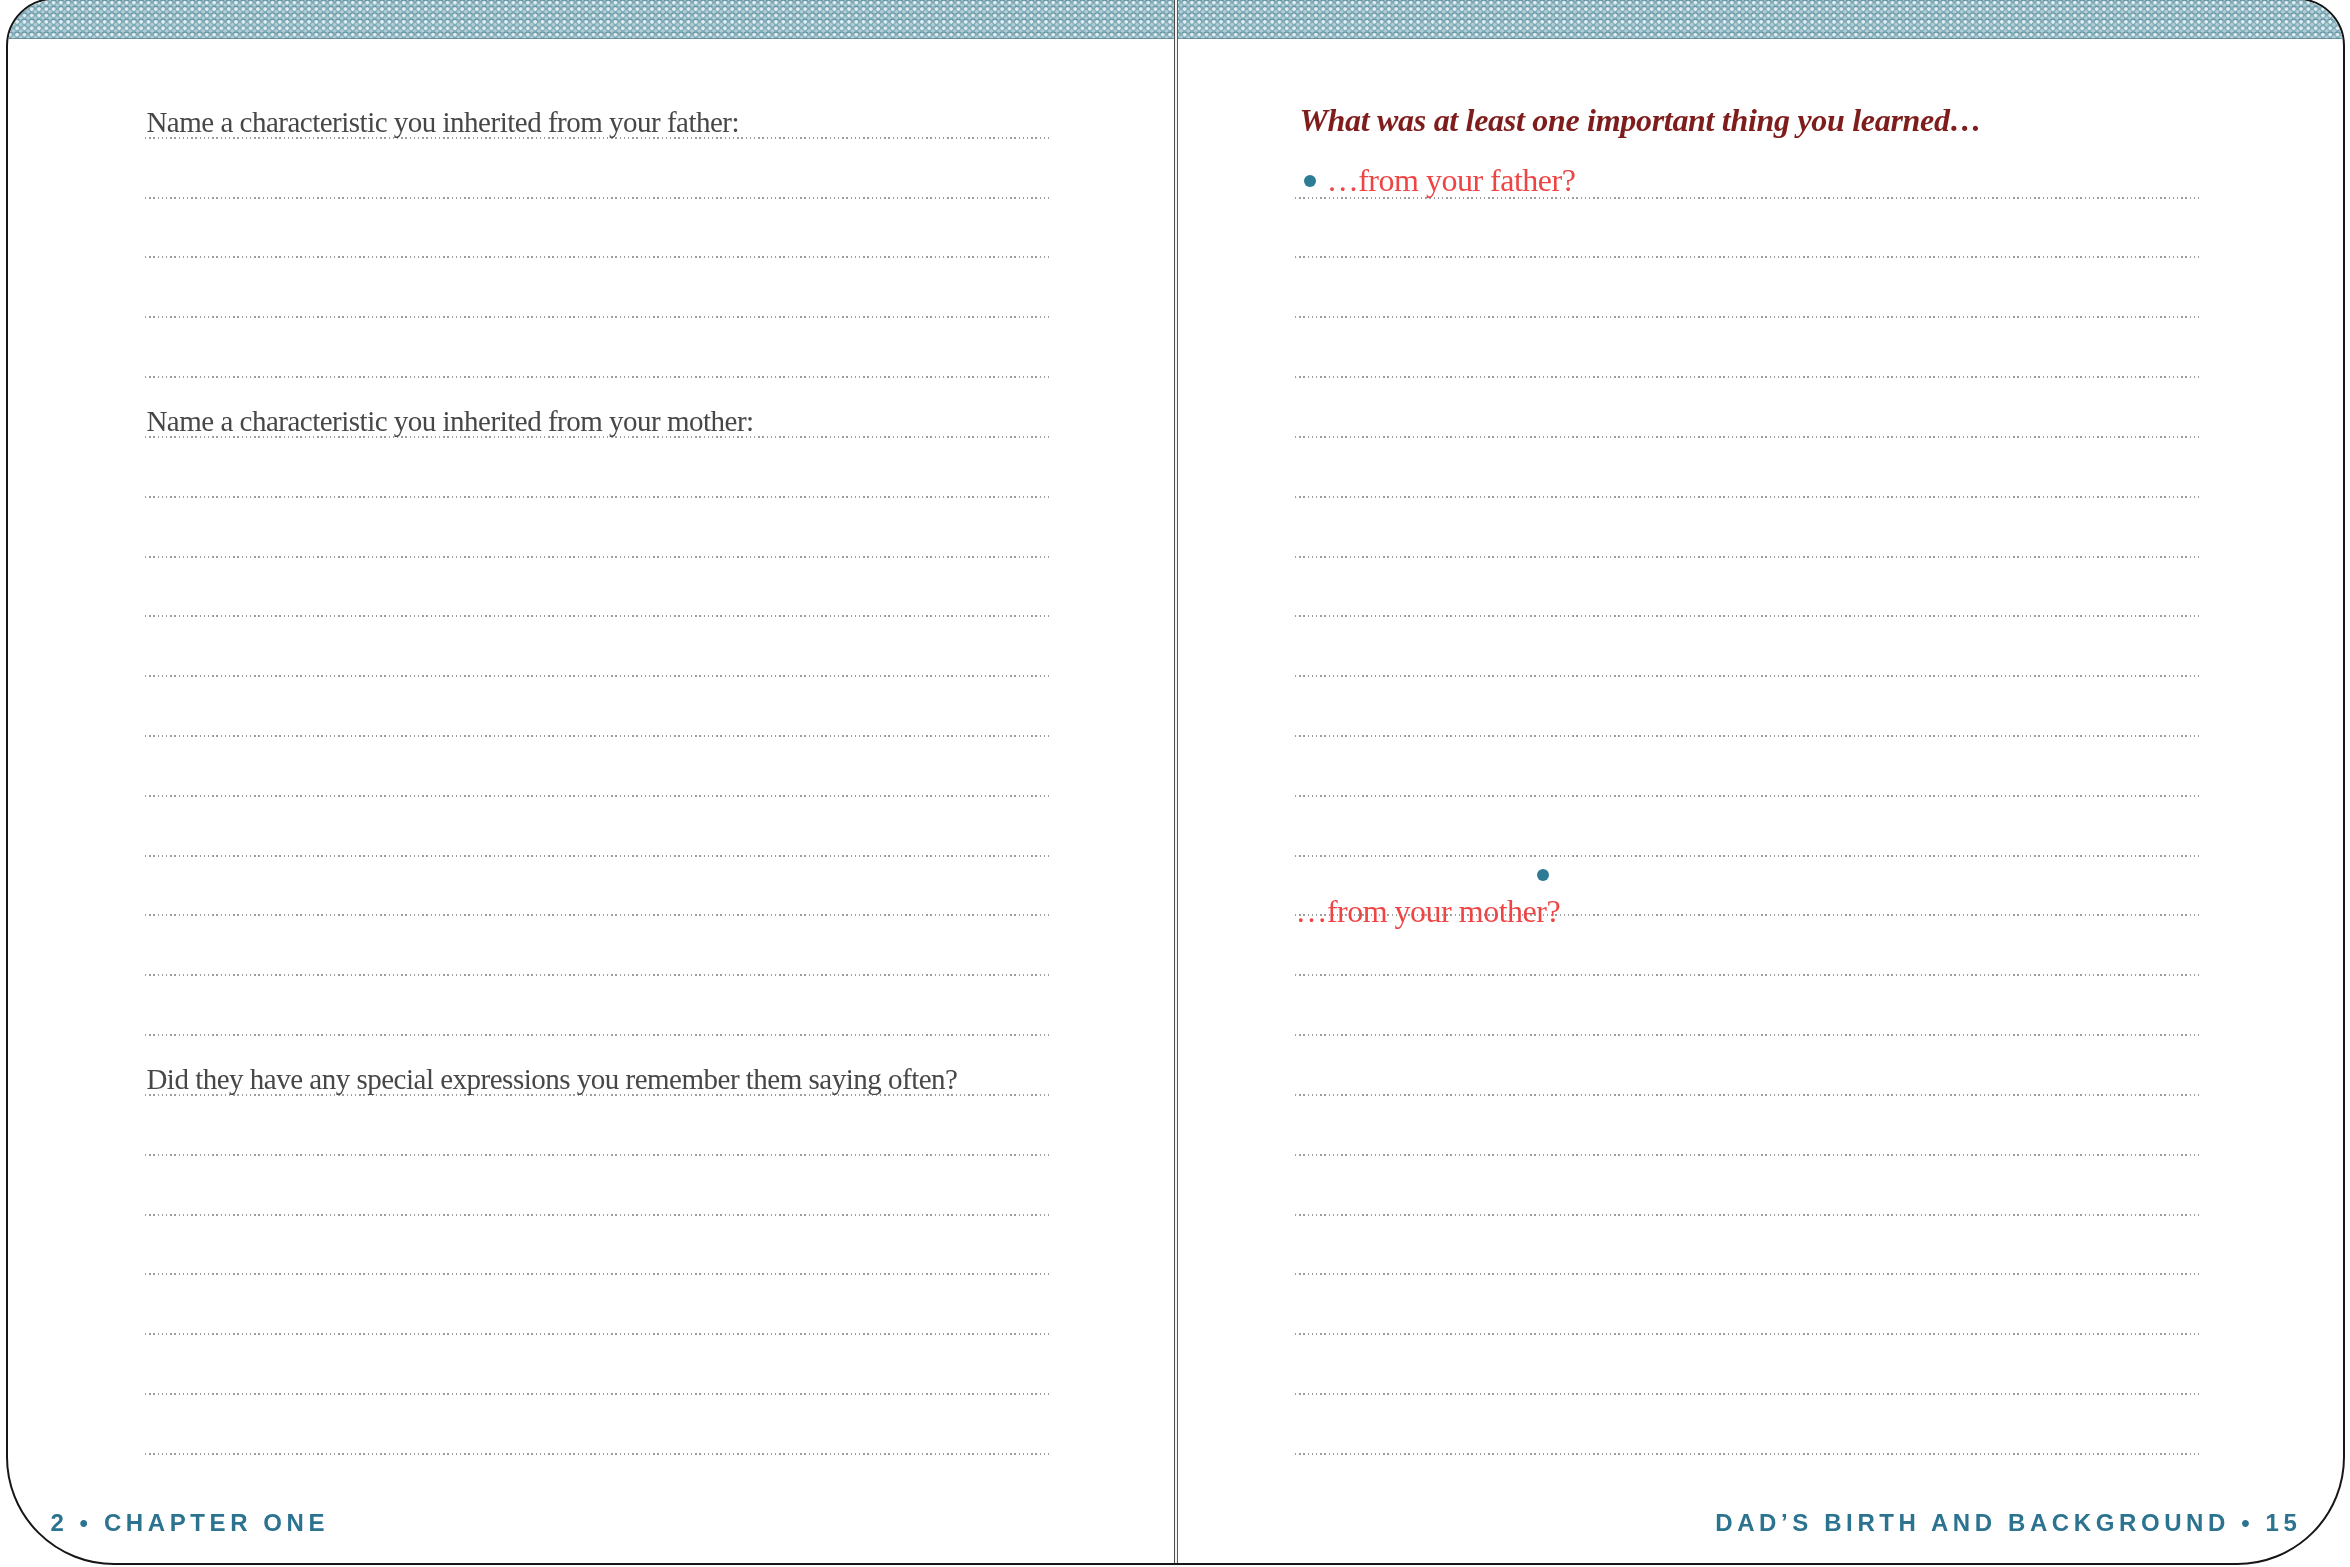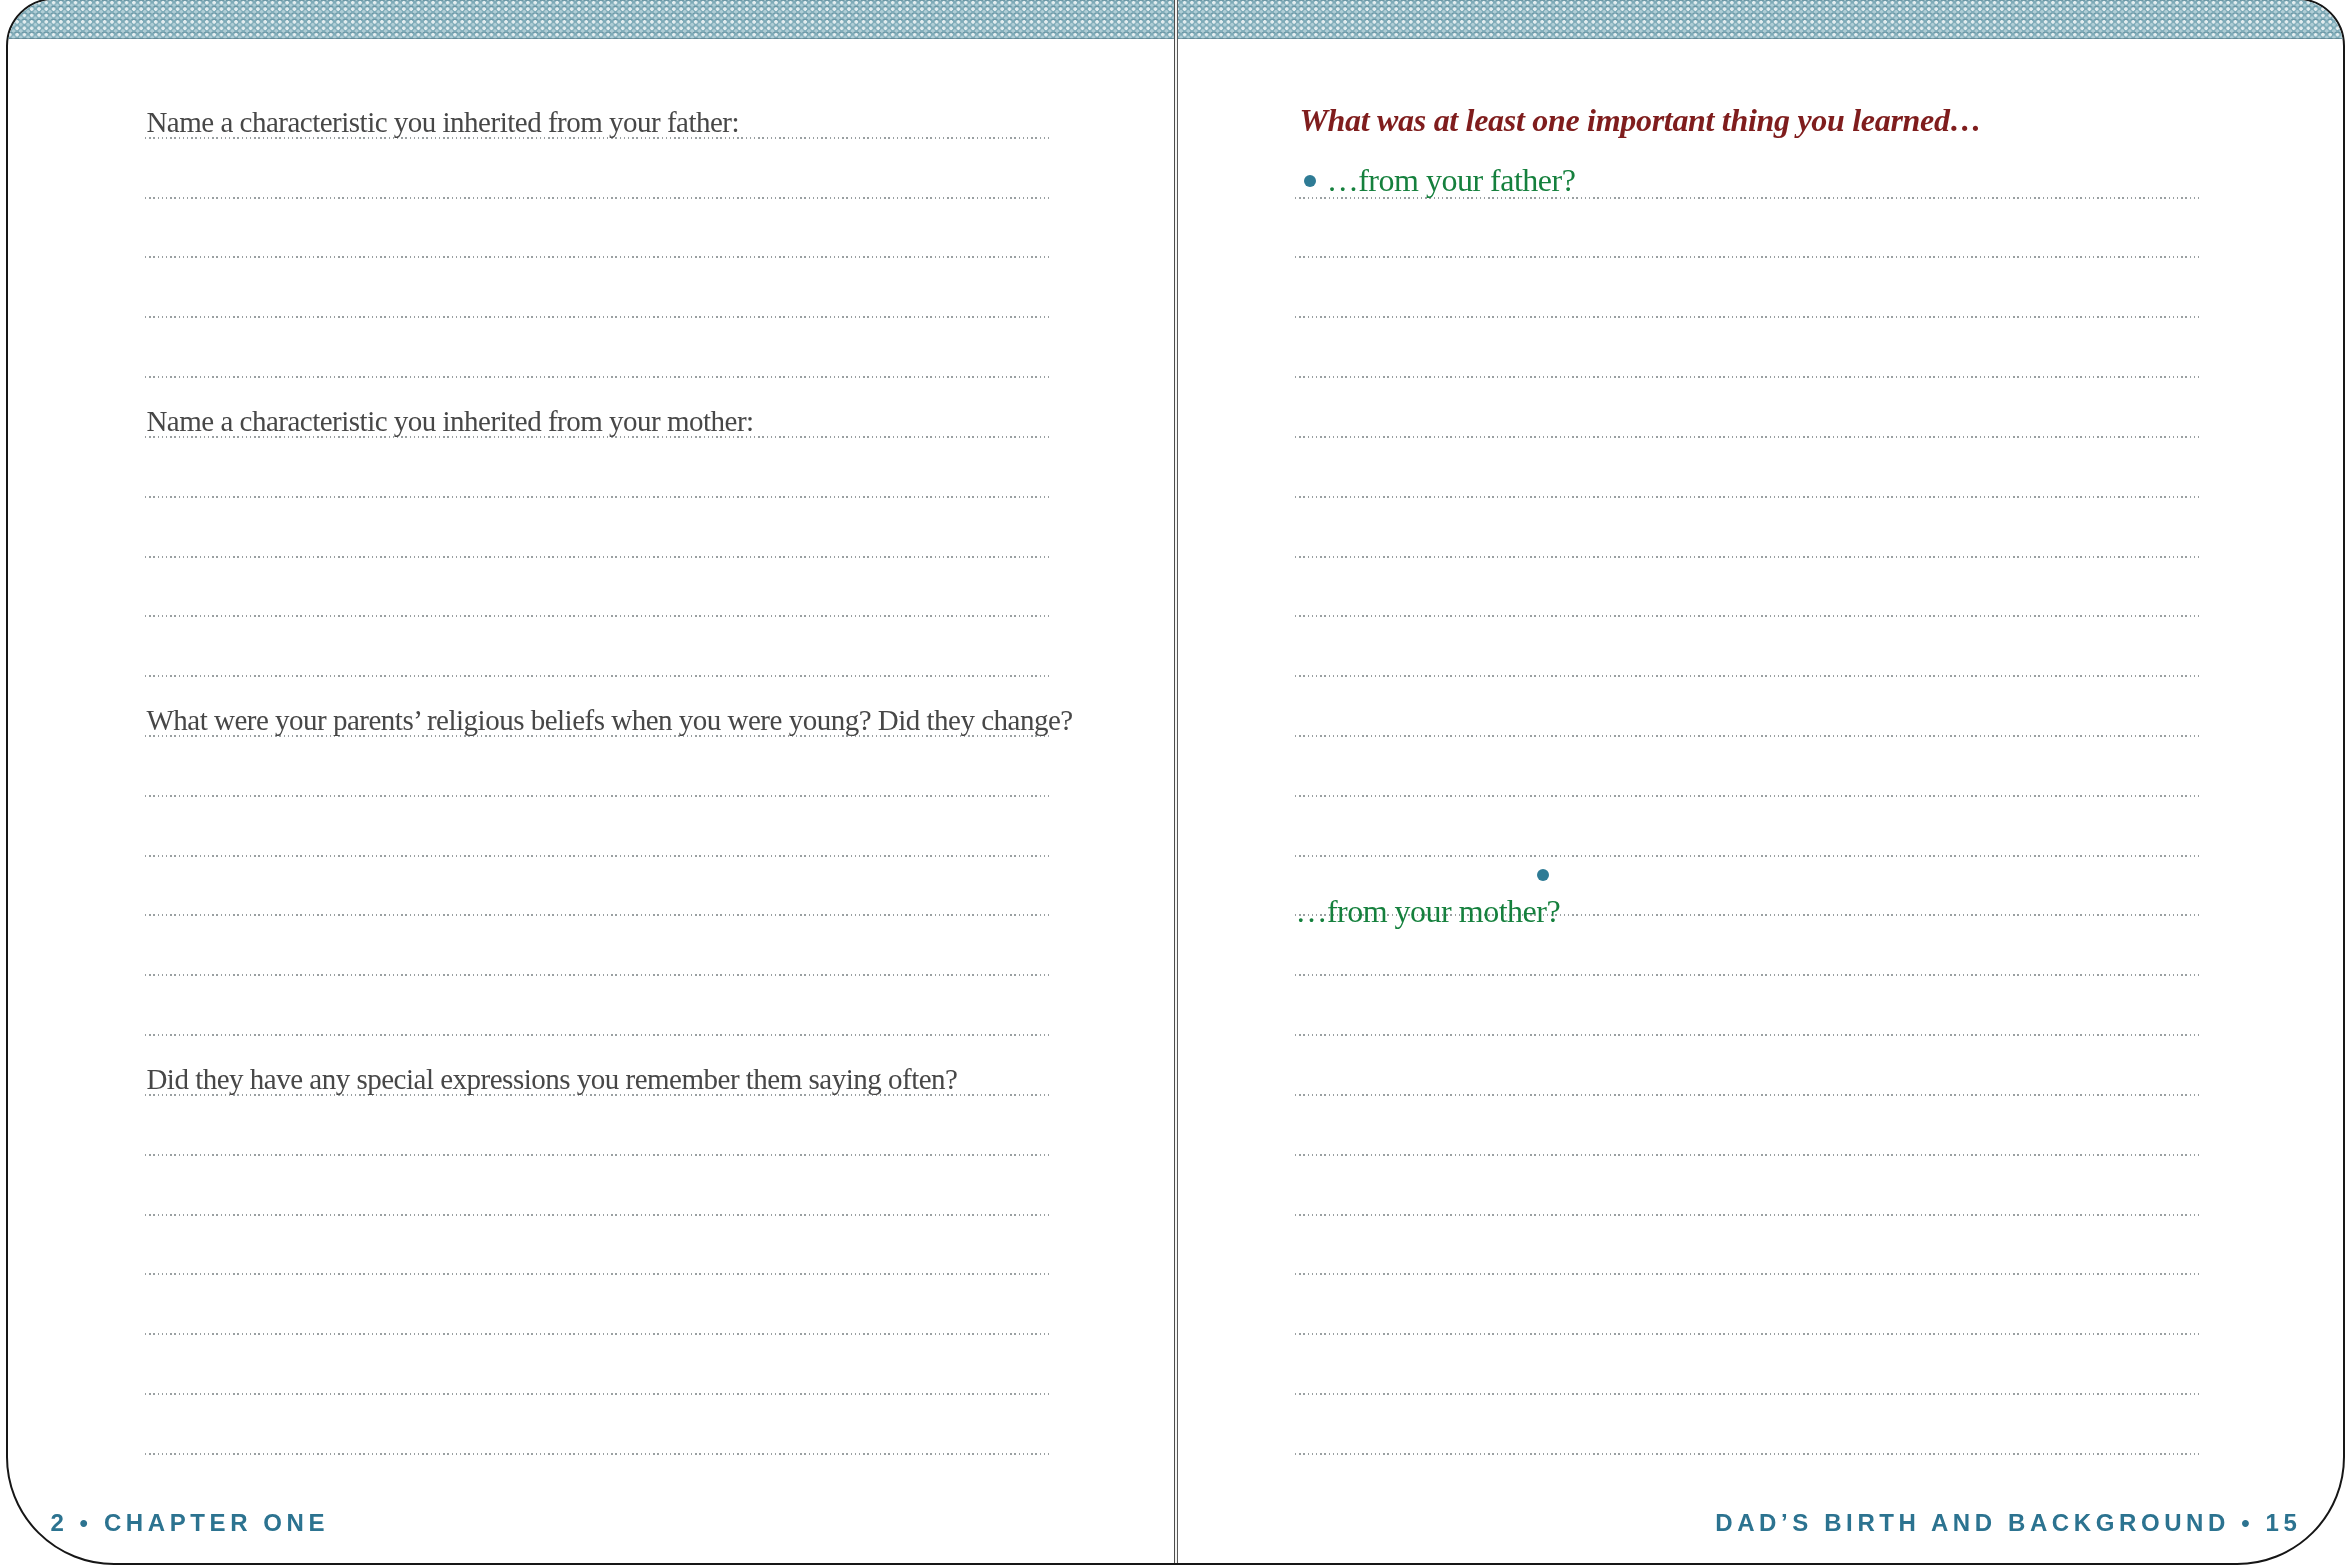--- a/index.html
+++ b/index.html
@@ -28,21 +28,21 @@
   .dotline{position:absolute;height:1.8px;width:907px;
         background-image:repeating-linear-gradient(to right,#9aa0a2 0 1.4px, rgba(0,0,0,0) 1.4px 4.2px);}
 
   .label{position:absolute;height:48px;display:flex;align-items:flex-end;
         color:#474747;font-size:29px;letter-spacing:-0.5px;white-space:nowrap;}
   .label .txt{display:block;}
 
   .header-italic{font-style:italic;font-weight:700;font-size:32px;color:#7f1d1d;
         letter-spacing:-0.3px;}
 
-  .prompt{font-size:32px;color:#15803d;}
+  .prompt{font-size:32px;color:#ef4444;}
   .bullet{display:inline-block;width:12px;height:12px;border-radius:50%;
         background:#2e7b95;margin:0 11px 12px 8.3px;flex:0 0 auto;}
 
   .footer{position:absolute;bottom:26px;font-family:"Liberation Sans", sans-serif;
         font-weight:700;font-size:24px;letter-spacing:4.6px;color:#2c7390;white-space:nowrap;}
   .footer-left{left:42px;}
   .footer-right{right:42px;}
 </style>
 </head>
 <body>
@@ -72,23 +72,20 @@
       <div class="dotline" style="top: 1214px; left: 137px;"></div>
       <div class="dotline" style="top: 1273px; left: 137px;"></div>
       <div class="dotline" style="top: 1333px; left: 137px;"></div>
       <div class="dotline" style="top: 1393px; left: 137px;"></div>
       <div class="dotline" style="top: 1453px; left: 137px;"></div>
       <div class="label" style="top: 390px; left: 138px;">
         <span class="txt">Name a characteristic you inherited from your mother:</span>
       </div>
       <div class="label" style="top: 91px; left: 138px;">
         <span class="txt">Name a characteristic you inherited from your father:</span>
-      </div>
-      <div class="label" style="top: 689px; left: 138px;">
-        <span class="txt">What were your parents’ religious beliefs when you were young? Did they change?</span>
       </div>
       <div class="label" style="top: 1048px; left: 138px;">
         <span class="txt">Did they have any special expressions you remember them saying often?</span>
       </div>
     </div>
   <div class="page" id="right-page">
       <div class="dotline" style="top: 197px; left: 1287px;"></div>
       <div class="dotline" style="top: 256px; left: 1287px;"></div>
       <div class="dotline" style="top: 316px; left: 1287px;"></div>
       <div class="dotline" style="top: 376px; left: 1287px;"></div>

